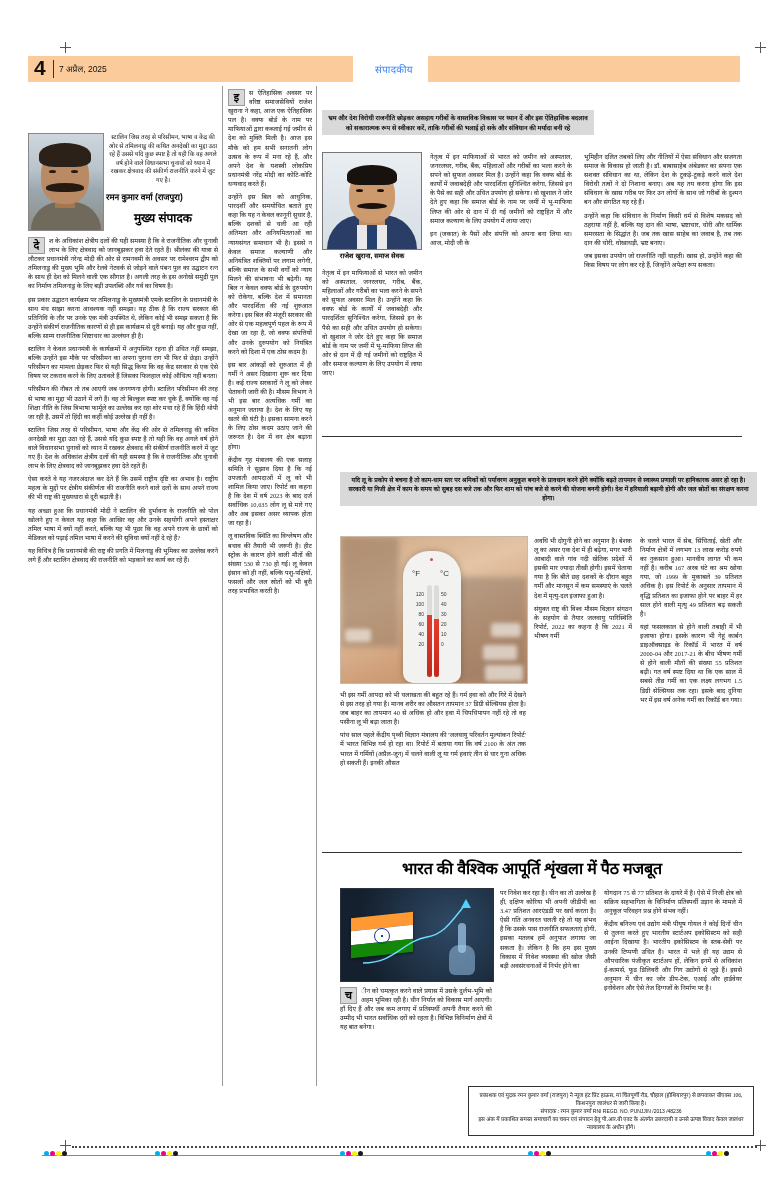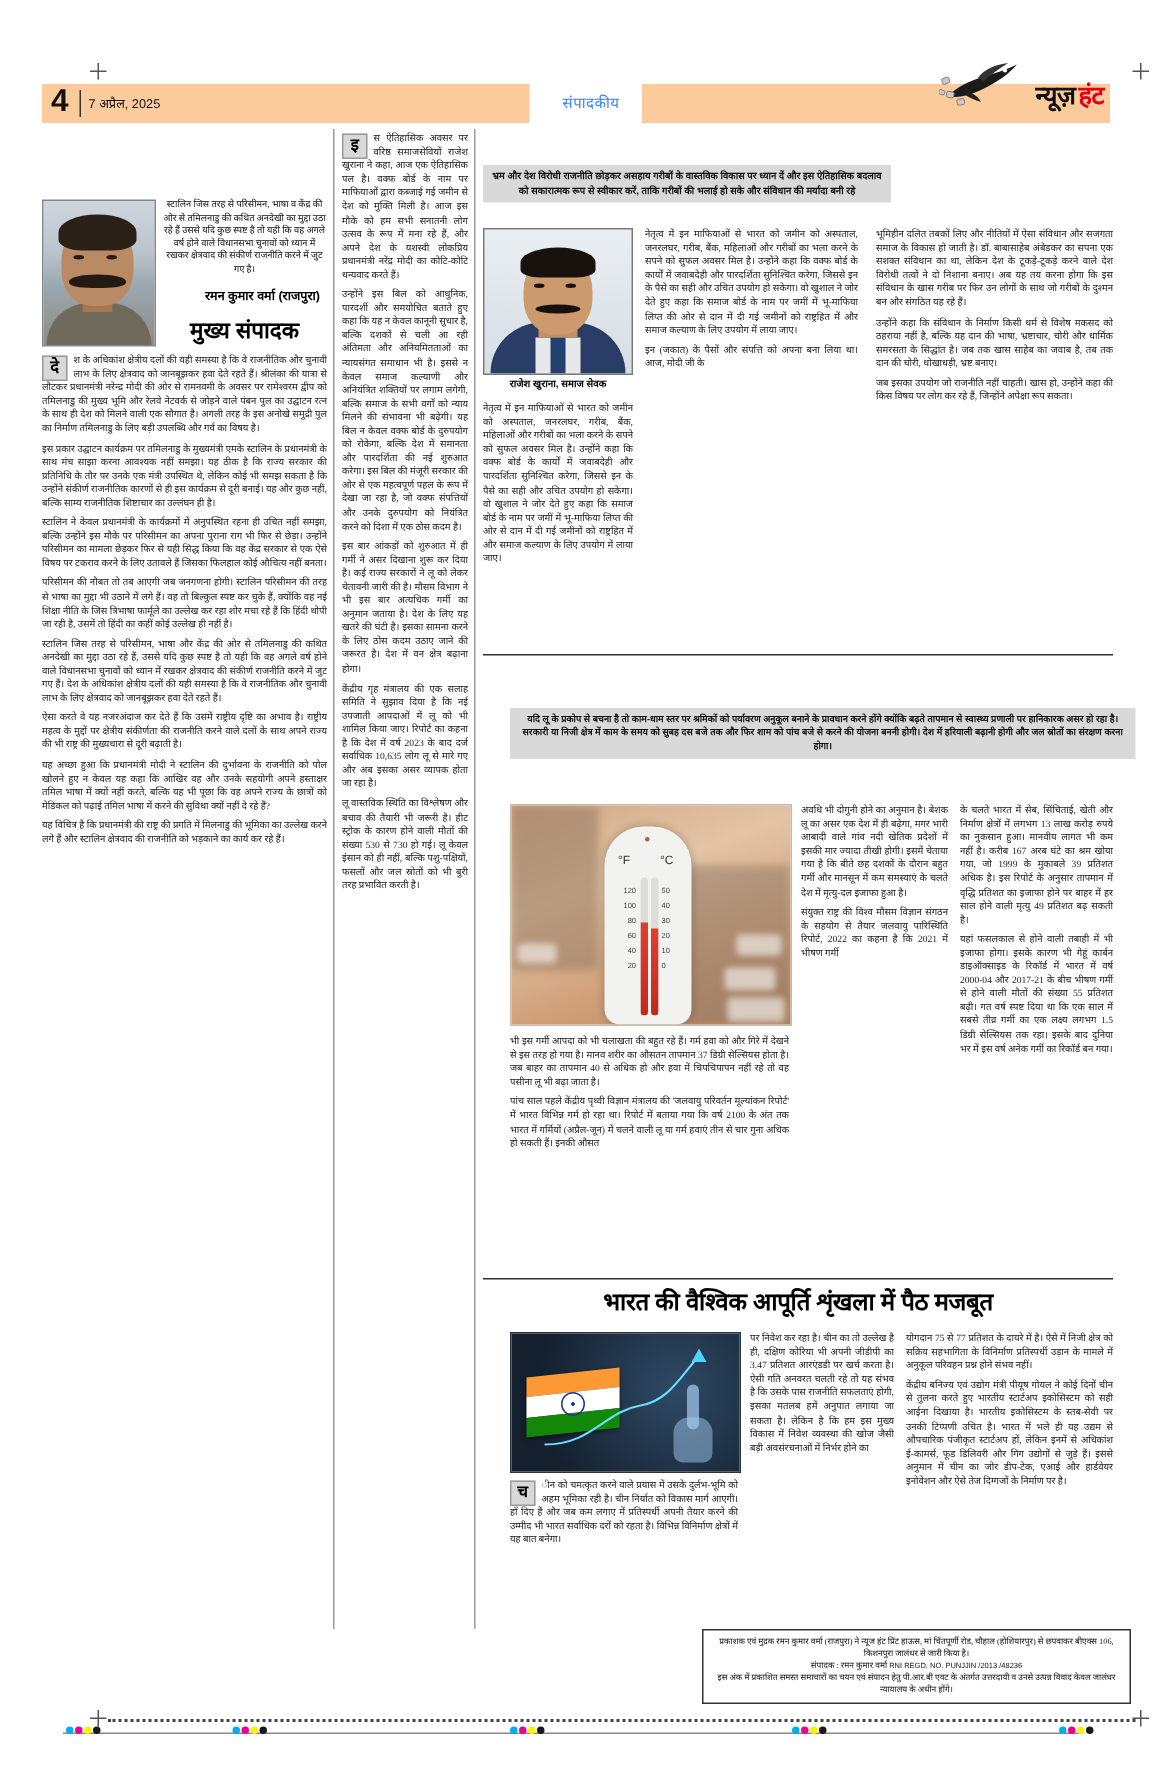--- a/index.html
+++ b/index.html
@@ -254,37 +254,37 @@
     left: 108px; top: 133px;
     width: 110px;
     font-family: "Liberation Serif", serif;
     font-size: 6.2px;
     line-height: 8.6px;
     text-align: center;
     color: #111;
   }
   .art1-byline {
     position: absolute;
-    left: 120px; top: 192px;
+    left: 106px; top: 192px;
     width: 110px;
-    text-align: center;
+    text-align: left;
     font-family: "Liberation Sans", sans-serif;
     font-weight: bold;
     font-size: 8.4px;
     line-height: 11px;
     color: #000;
   }
   .art1-role {
     position: absolute;
     left: 108px; top: 209px;
     width: 110px;
     text-align: center;
     font-family: "Liberation Sans", sans-serif;
     font-weight: bold;
-    font-size: 15px;
+    font-size: 12px;
     color: #000;
   }
   .art1-body {
     position: absolute;
     left: 28px; top: 236px;
     width: 190px;
     height: 780px;
   }
 
   
@@ -592,37 +592,20 @@
   <div class="crop-mark cm-br"></div>
 
   <div class="masthead">
     <div class="mh-band-left"></div>
     <div class="mh-band-right"></div>
     <div class="mh-pageno">4</div>
     <div class="mh-divider"></div>
     <div class="mh-date">7 अप्रैल, 2025</div>
     <div class="mh-section">संपादकीय</div>
 
-    <div class="logo-wrap">
-      <svg class="logo-bird" viewBox="0 0 58 34">
-        <path d="M6 24 C12 18, 20 14, 30 11 C36 9, 44 7, 52 3 C46 10, 38 15, 30 19 C22 23, 13 26, 6 24 Z" fill="#1b1b1b"></path>
-        <path d="M26 12 C30 6, 38 3, 46 2 C40 6, 34 10, 30 14 Z" fill="#333"></path>
-        <path d="M18 20 C22 22, 26 24, 28 28 C24 27, 20 25, 17 23 Z" fill="#222"></path>
-        <circle cx="44" cy="7" r="1.4" fill="#fff"></circle>
-        <g fill="#c9c9c9" stroke="#6d6d6d" stroke-width=".5">
-          <rect x="2" y="12" width="5" height="4" rx="1" transform="rotate(-18 4 14)"></rect>
-          <rect x="5" y="21" width="5" height="4" rx="1" transform="rotate(12 7 23)"></rect>
-          <rect x="12" y="26" width="5" height="4" rx="1" transform="rotate(-8 14 28)"></rect>
-          <rect x="0" y="20" width="4" height="3" rx="1" transform="rotate(22 2 21)"></rect>
-        </g>
-      </svg>
-      <div class="logo-text">
-        <span class="t1">न्यूज़</span><span class="t2">हंट</span>
-      </div>
-    </div>
   </div>
 
 
   <div class="art1-photo">
     <div class="shirt"></div>
     <div class="neck"></div>
     <div class="face"></div>
     <div class="hair"></div>
     <div class="eye l"></div>
     <div class="eye r"></div>

